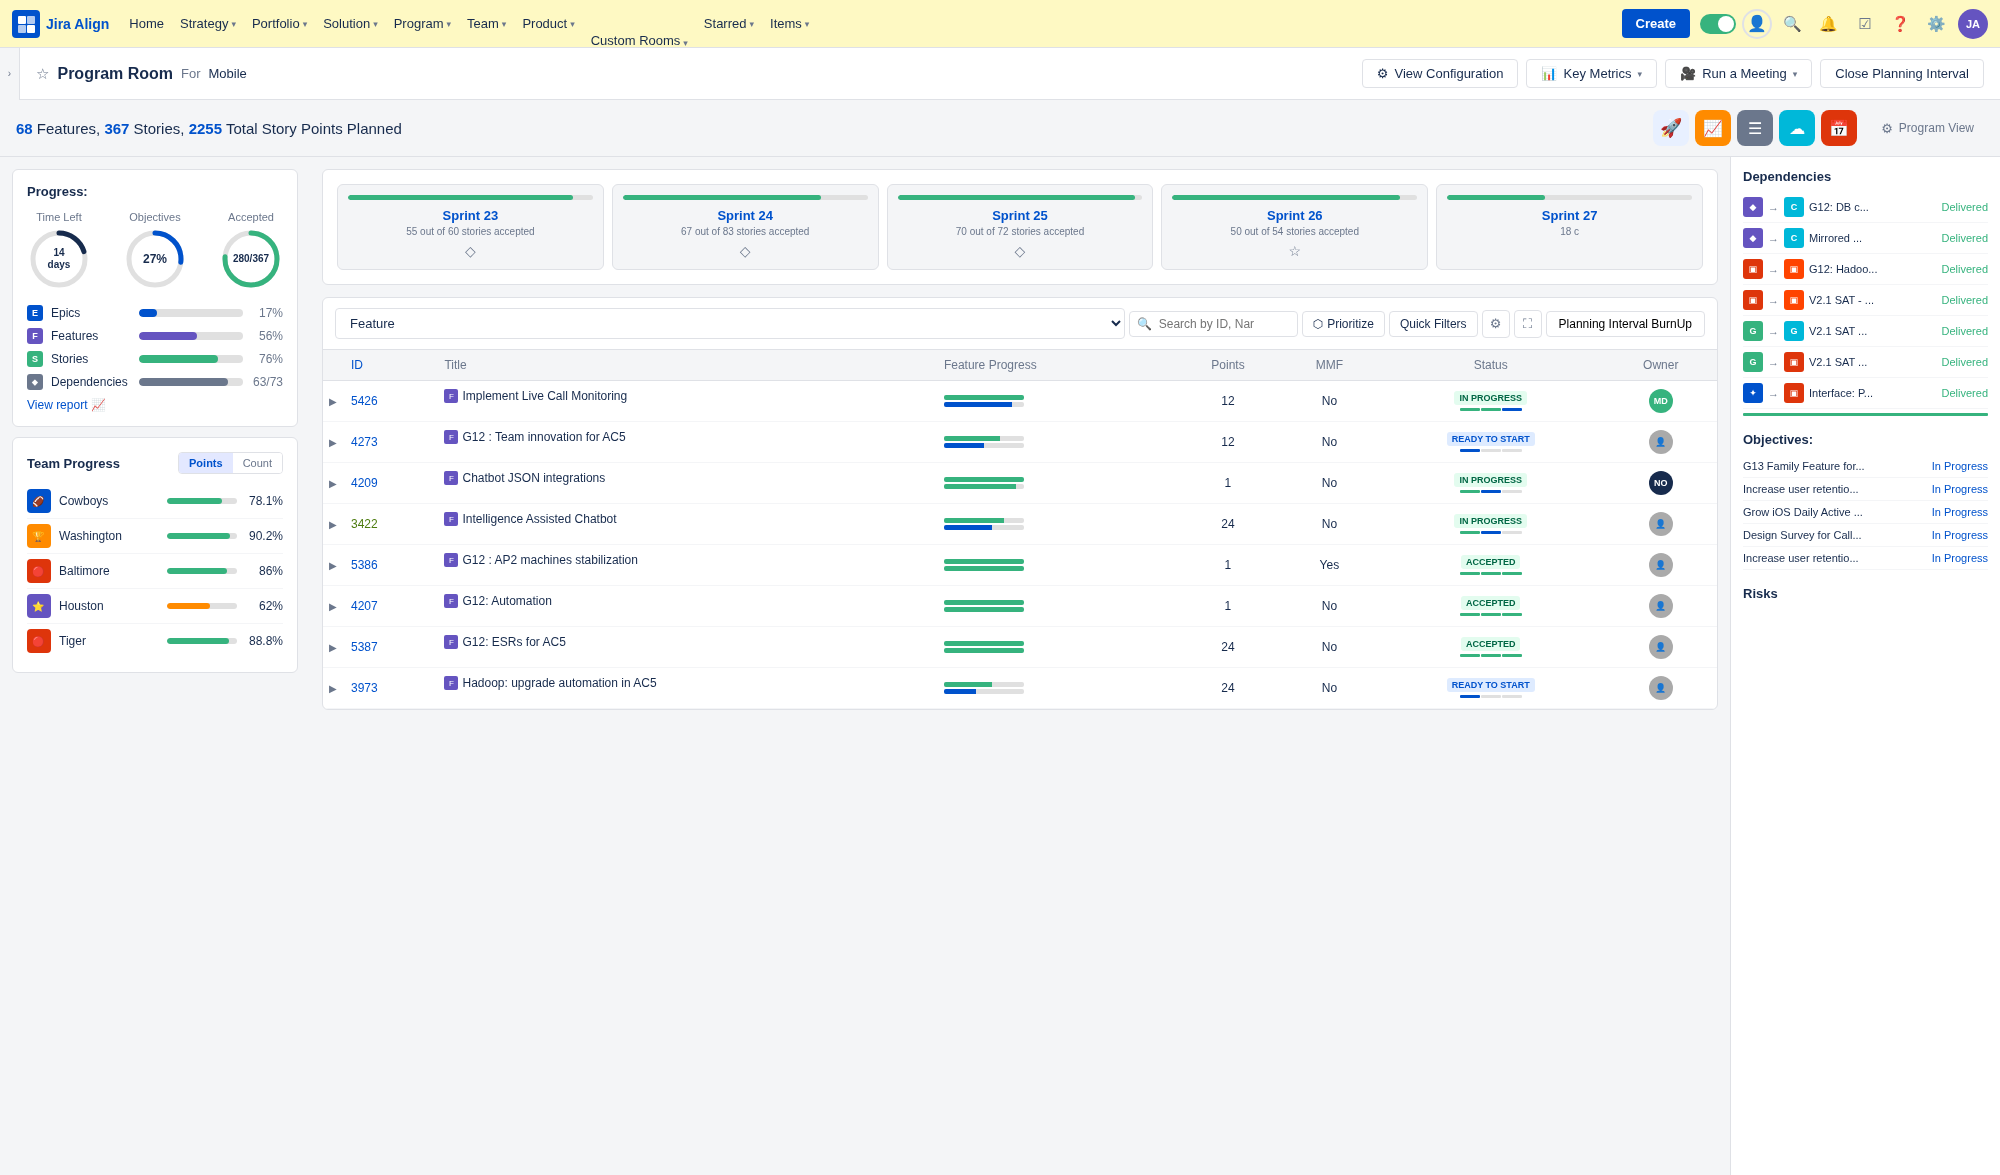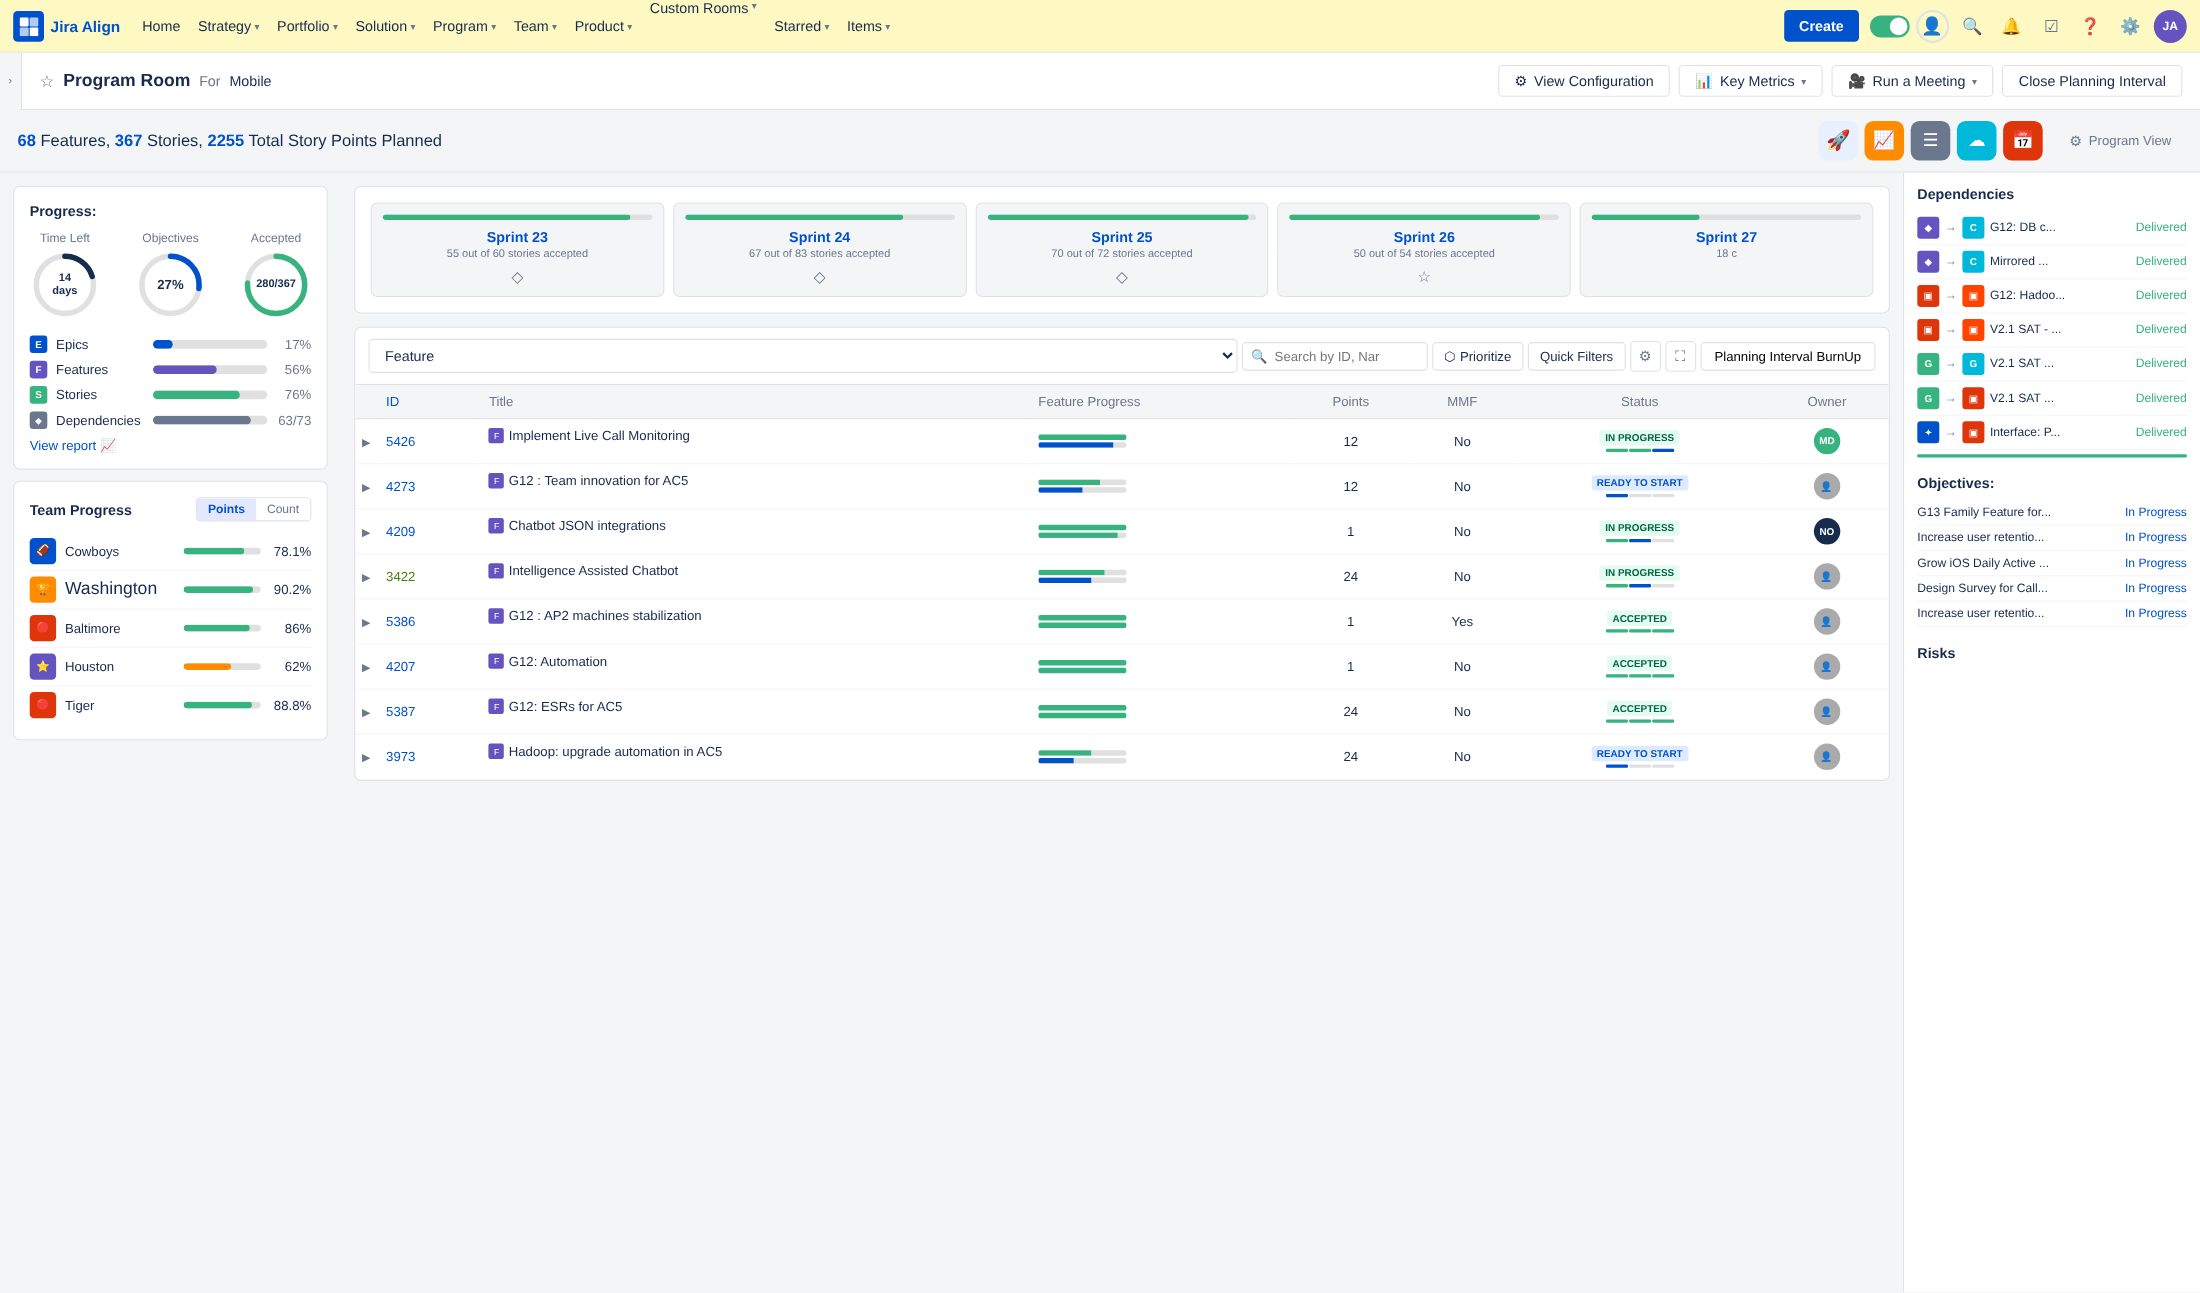--- a/index.html
+++ b/index.html
@@ -49,21 +49,21 @@
           <span style="font-size:9px;color:#6b778c;">▾</span>
         </span>
       <span style="padding:0 8px;height:48px;display:flex;align-items:center;font-size:13px;color:#172b4d;cursor:pointer;gap:3px;">
           <span>Team</span>
           <span style="font-size:9px;color:#6b778c;">▾</span>
         </span>
       <span style="padding:0 8px;height:48px;display:flex;align-items:center;font-size:13px;color:#172b4d;cursor:pointer;gap:3px;">
           <span>Product</span>
           <span style="font-size:9px;color:#6b778c;">▾</span>
         </span>
-      <span style="padding:0 8px;height:48px;display:flex;align-items:flex-start;font-size:13px;color:#172b4d;cursor:pointer;gap:3px;">
+      <span style="padding:0 8px;height:48px;display:flex;align-items:flex-end;font-size:13px;color:#172b4d;cursor:pointer;gap:3px;">
           <span>Custom Rooms</span>
           <span style="font-size:9px;color:#6b778c;">▾</span>
         </span>
       <span style="padding:0 8px;height:48px;display:flex;align-items:center;font-size:13px;color:#172b4d;cursor:pointer;gap:3px;">
           <span>Starred</span>
           <span style="font-size:9px;color:#6b778c;">▾</span>
         </span>
       <span style="padding:0 8px;height:48px;display:flex;align-items:center;font-size:13px;color:#172b4d;cursor:pointer;gap:3px;">
           <span>Items</span>
           <span style="font-size:9px;color:#6b778c;">▾</span>
@@ -239,21 +239,21 @@
         <div style="display:flex;align-items:center;gap:8px;padding:5px 0;border-bottom:1px solid #f4f5f7;">
           <div style="width:24px;height:24px;border-radius:4px;background:#0052cc;display:flex;align-items:center;justify-content:center;color:white;font-size:10px;">🏈</div>
           <span style="flex:1;font-size:12px;">Cowboys</span>
           <div style="width:70px;height:6px;background:#e0e0e0;border-radius:3px;overflow:hidden;">
               <div style="width:78%;height:100%;background:#36b37e;border-radius:3px;"></div>
             </div>
           <span style="font-size:12px;font-weight:500;width:38px;text-align:right;">78.1%</span>
         </div>
         <div style="display:flex;align-items:center;gap:8px;padding:5px 0;border-bottom:1px solid #f4f5f7;">
           <div style="width:24px;height:24px;border-radius:4px;background:#ff8b00;display:flex;align-items:center;justify-content:center;color:white;font-size:10px;">🏆</div>
-          <span style="flex:1;font-size:16px;">Washington</span>
+          <span style="flex:1;font-size:12px;">Washington</span>
           <div style="width:70px;height:6px;background:#e0e0e0;border-radius:3px;overflow:hidden;">
               <div style="width:90%;height:100%;background:#36b37e;border-radius:3px;"></div>
             </div>
           <span style="font-size:12px;font-weight:500;width:38px;text-align:right;">90.2%</span>
         </div>
         <div style="display:flex;align-items:center;gap:8px;padding:5px 0;border-bottom:1px solid #f4f5f7;">
           <div style="width:24px;height:24px;border-radius:4px;background:#de350b;display:flex;align-items:center;justify-content:center;color:white;font-size:10px;">🔴</div>
           <span style="flex:1;font-size:12px;">Baltimore</span>
           <div style="width:70px;height:6px;background:#e0e0e0;border-radius:3px;overflow:hidden;">
               <div style="width:86%;height:100%;background:#36b37e;border-radius:3px;"></div>

